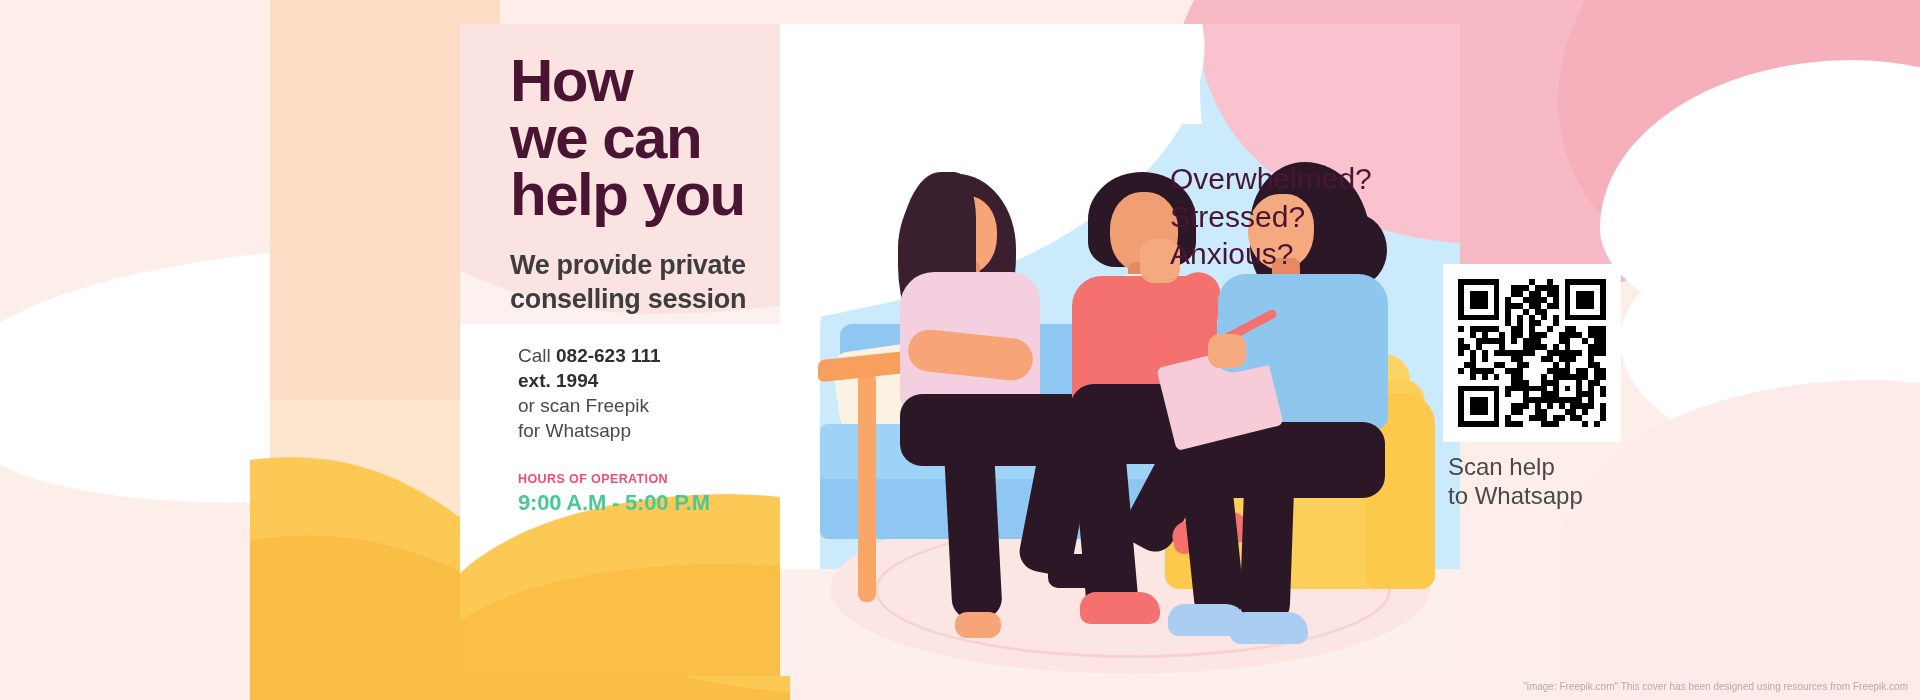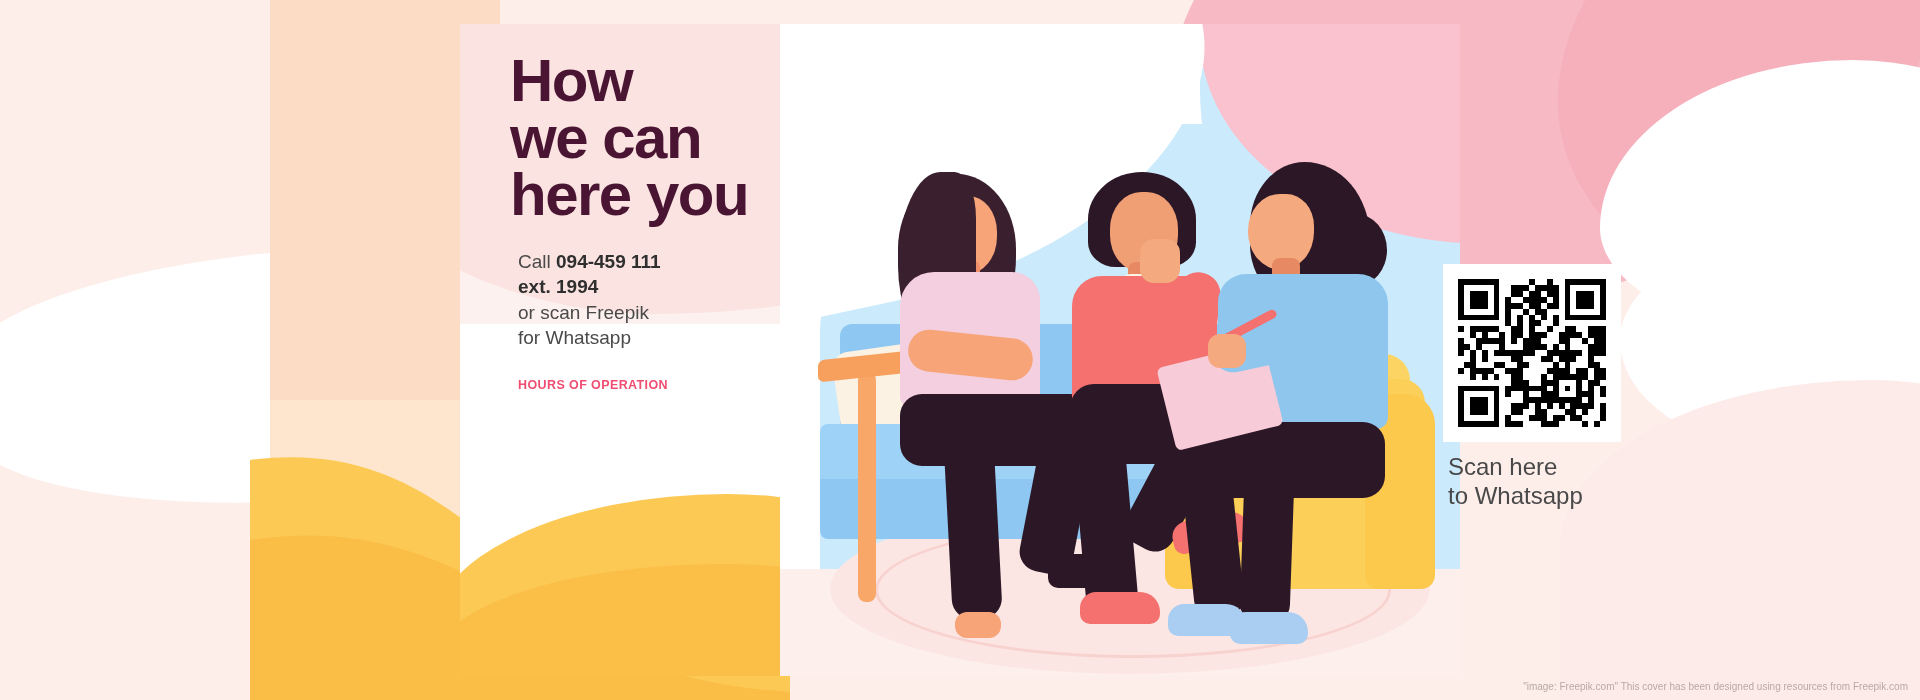--- a/index.html
+++ b/index.html
@@ -300,34 +300,44 @@
     <div class="pC-pen"></div>
     <div class="pC-hand"></div>
     <div class="pC-shoeA"></div>
     <div class="pC-shoeB"></div>
   </div>
 
   <div class="textcol">
     <h1 class="headline">
       <span>How</span><br>
       <span>we can</span><br>
-      <span>here you</span>
+      <span>help you</span>
     </h1>
+    <h2 class="subhead">
+      <span>We provide private</span><br>
+      <span>conselling session</span>
+    </h2>
     <p class="calltext">
-      <span>Call </span><b>094-459 111</b><br>
+      <span>Call </span><b>082-623 111</b><br>
       <b>ext. 1994</b><br>
       <span>or scan Freepik</span><br>
       <span>for Whatsapp</span>
     </p>
     <div class="hours-wrap">
       <p class="hours-label">HOURS OF OPERATION</p>
+      <p class="hours-val">9:00 A.M - 5:00 P.M</p>
     </div>
   </div>
 
 
+  <div class="questions">
+    <div>Overwhelmed?</div>
+    <div>Stressed?</div>
+    <div>Anxious?</div>
+  </div>
 
   <div class="qr-card">
     <div class="qr-grid" id="qrGrid">
         <i style="background: rgb(0, 0, 0);"></i>
         <i style="background: rgb(0, 0, 0);"></i>
         <i style="background: rgb(0, 0, 0);"></i>
         <i style="background: rgb(0, 0, 0);"></i>
         <i style="background: rgb(0, 0, 0);"></i>
         <i style="background: rgb(0, 0, 0);"></i>
         <i style="background: rgb(0, 0, 0);"></i>
@@ -945,18 +955,18 @@
         <i style="background: rgb(255, 255, 255);"></i>
         <i style="background: rgb(255, 255, 255);"></i>
         <i style="background: rgb(255, 255, 255);"></i>
         <i style="background: rgb(0, 0, 0);"></i>
         <i style="background: rgb(255, 255, 255);"></i>
         <i style="background: rgb(0, 0, 0);"></i>
         <i style="background: rgb(255, 255, 255);"></i>
       </div>
   </div>
   <div class="scan-text">
-    <div>Scan here</div>
+    <div>Scan help</div>
     <div>to Whatsapp</div>
   </div>
 
   <div class="credit">"image: Freepik.com" This cover has been designed using resources from Freepik.com</div>
 </div>
 
 </body></html>

